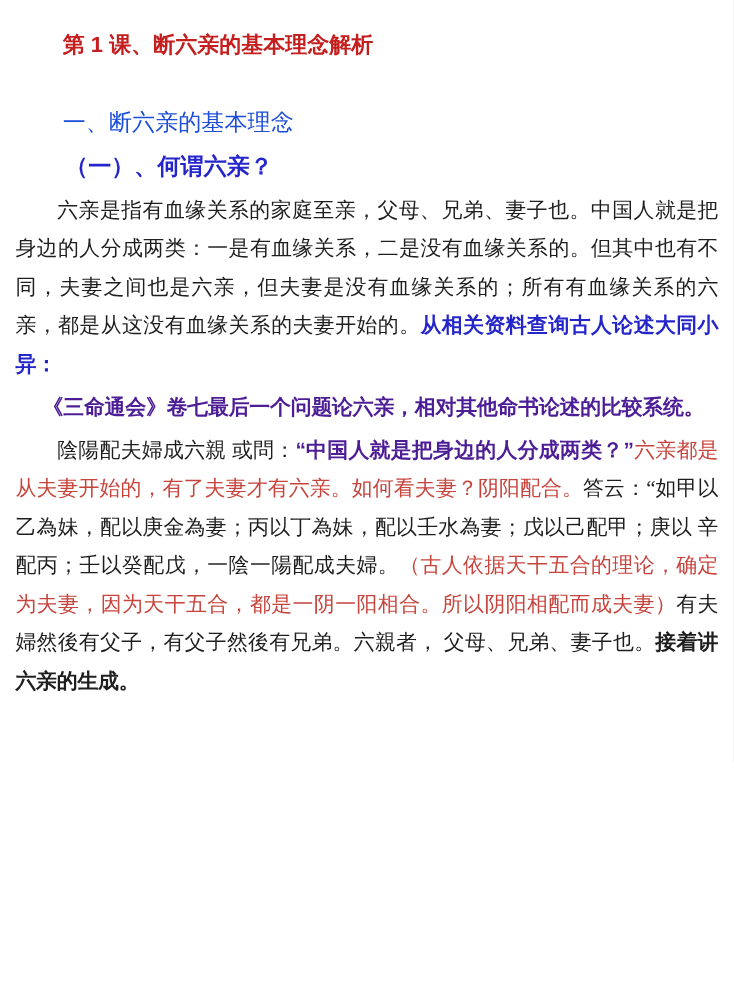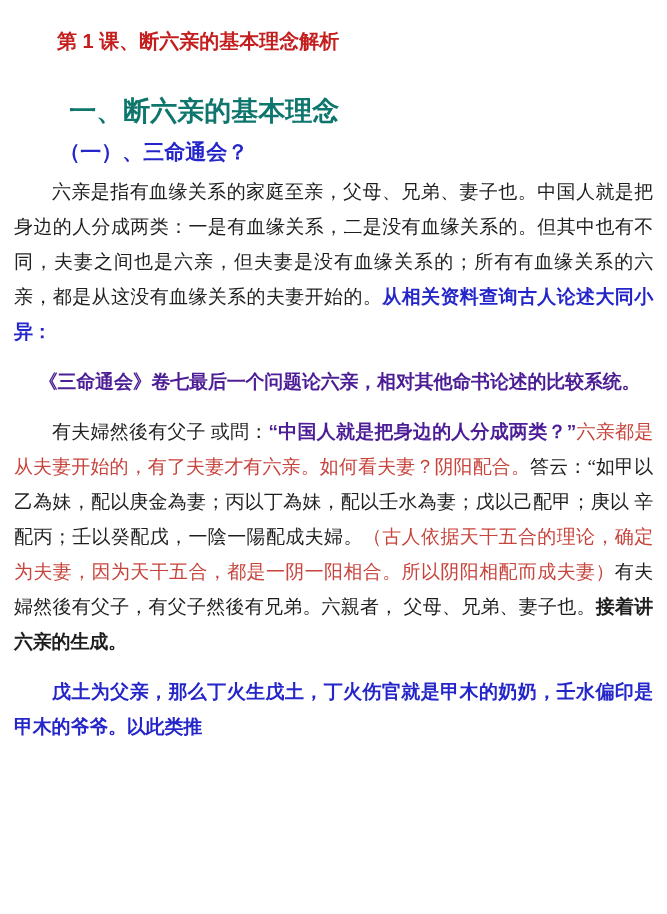--- a/index.html
+++ b/index.html
@@ -13,56 +13,55 @@
   .b{font-weight:bold;}
   .red{color:#c7443d;}
   .red-strong{color:#4c1d95;}
   .blue{color:#2526c9;}
   .title{
     margin:28px 14px 0;font-size:20px;line-height:26px;
     font-weight:bold;color:#c41e1e;text-indent:2.15em;
     font-family:"Liberation Sans","DejaVu Sans",sans-serif;
   }
   .h1{
-    margin:44px 14px 0;font-size:27px;line-height:27px;
-    font-weight:bold;color:#0f766e;text-indent:2.05em;
+    margin:44px 14px 0;font-size:21px;line-height:27px;
+    font-weight:normal;color:#1d4ed8;text-indent:2.05em;
     font-family:"Liberation Sans","DejaVu Sans",sans-serif;
   }
   .h2{
     margin:13px 14px 0;font-size:21px;line-height:27px;
     font-weight:bold;color:#2526c9;text-indent:2.15em;
     font-family:"Liberation Sans","DejaVu Sans",sans-serif;
   }
   .body{
-    margin:15px 14px;font-size:19px;line-height:35px;
+    margin:4px 14px;font-size:19px;line-height:35px;
     text-align:justify;letter-spacing:-0.2px;
   }
   .p-first{margin-top:9px;}
   .indent{text-indent:2em;}
   .indent-sm{text-indent:0.45em;}
   .indent-md{text-indent:1.3em;}
 </style>
 </head>
 <body>
 
 <div class="page">
 
   <div class="title">第 1 课、断六亲的基本理念解析</div>
 
   <div class="h1">一、断六亲的基本理念</div>
 
-  <div class="h2">（一）、三命通会？</div>
+  <div class="h2">（一）、何谓六亲？</div>
 
   <p class="body indent p-first"><span>六亲是指有血缘关系的家庭至亲，父母、兄弟、妻子也。中国人就是把身边的人分成两类：一是有血缘关系，二是没有血缘关系的。但其中也有不同，夫妻之间也是六亲，但夫妻是没有血缘关系的；所有有血缘关系的六亲，都是从这没有血缘关系的夫妻开始的。</span><span class="blue b hei">从相关资料查询古人论述大同小异：</span></p>
 
 
 
   <p class="body indent-md b hei red-strong"><span>《三命通会》卷七最后一个问题论六亲，相对其他命书论述的比较系统。</span></p>
 
-  <p class="body indent"><span>有夫婦然後有父子 或問：</span><span class="red-strong b hei">“中国人就是把身边的人分成两类？”</span><span class="red">六亲都是从夫妻开始的，有了夫妻才有六亲。如何看夫妻？阴阳配合。</span><span>答云：“如甲以乙為妹，配以庚金為妻；丙以丁為妹，配以壬水為妻；戊以己配甲；庚以 辛配丙；壬以癸配戊，一陰一陽配成夫婦。</span><span class="red">（古人依据天干五合的理论，确定为夫妻，因为天干五合，都是一阴一阳相合。所以阴阳相配而成夫妻）</span><span>有夫婦然後有父子，有父子然後有兄弟。六親者， 父母、兄弟、妻子也。</span><span class="b hei">接着讲六亲的生成。</span></p>
+  <p class="body indent"><span>陰陽配夫婦成六親 或問：</span><span class="red-strong b hei">“中国人就是把身边的人分成两类？”</span><span class="red">六亲都是从夫妻开始的，有了夫妻才有六亲。如何看夫妻？阴阳配合。</span><span>答云：“如甲以乙為妹，配以庚金為妻；丙以丁為妹，配以壬水為妻；戊以己配甲；庚以 辛配丙；壬以癸配戊，一陰一陽配成夫婦。</span><span class="red">（古人依据天干五合的理论，确定为夫妻，因为天干五合，都是一阴一阳相合。所以阴阳相配而成夫妻）</span><span>有夫婦然後有父子，有父子然後有兄弟。六親者， 父母、兄弟、妻子也。</span><span class="b hei">接着讲六亲的生成。</span></p>
 
 
 
-  <p class="body indent blue b hei"><span>戊土为父亲，那么丁火生戊土，丁火伤官就是甲木的奶奶，壬水偏印是甲木的爷爷。以此类推</span></p>
 
   <p class="body indent blue b hei"></p>
 
 </div>
 
 </body></html>

